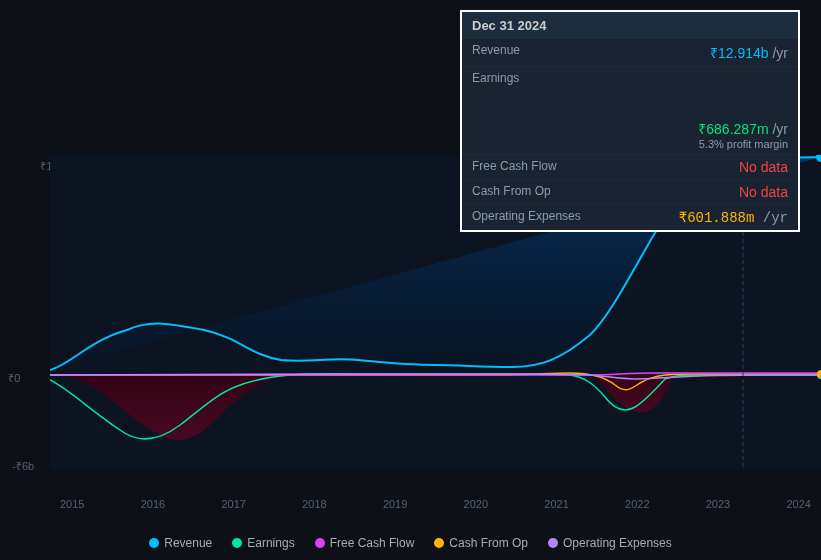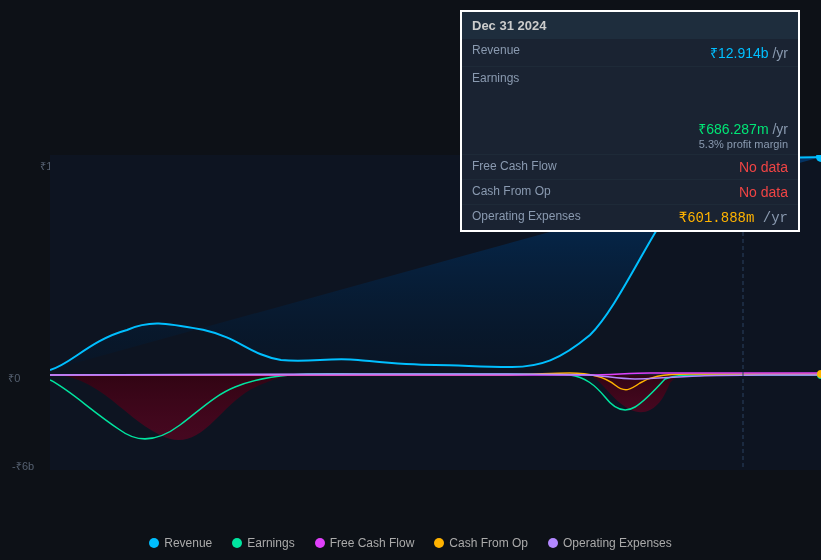--- a/index.html
+++ b/index.html
@@ -173,20 +173,32 @@
     <circle cx="771" cy="2" r="5" fill="#00bfff"></circle>
 
     <circle cx="771" cy="220" r="4" fill="#00e5a0"></circle>
 
     <circle cx="771" cy="219" r="4" fill="#ffb300"></circle>
 
     <line x1="693" y1="0" x2="693" y2="315" stroke="#2a4060" stroke-width="1" stroke-dasharray="4,3"></line>
 
   </svg>
 
+  <div class="x-labels">
+    <span class="x-label">2015</span>
+    <span class="x-label">2016</span>
+    <span class="x-label">2017</span>
+    <span class="x-label">2018</span>
+    <span class="x-label">2019</span>
+    <span class="x-label">2020</span>
+    <span class="x-label">2021</span>
+    <span class="x-label">2022</span>
+    <span class="x-label">2023</span>
+    <span class="x-label">2024</span>
+  </div>
 
   <div class="tooltip-box">
     <div class="tooltip-header">Dec 31 2024</div>
     <div class="tooltip-row">
       <span class="tooltip-label">Revenue</span>
       <span class="tooltip-value val-blue">
         <span>₹12.914b</span>
         <span style="color:#8a9ab0;">/yr</span>
       </span>
     </div>

